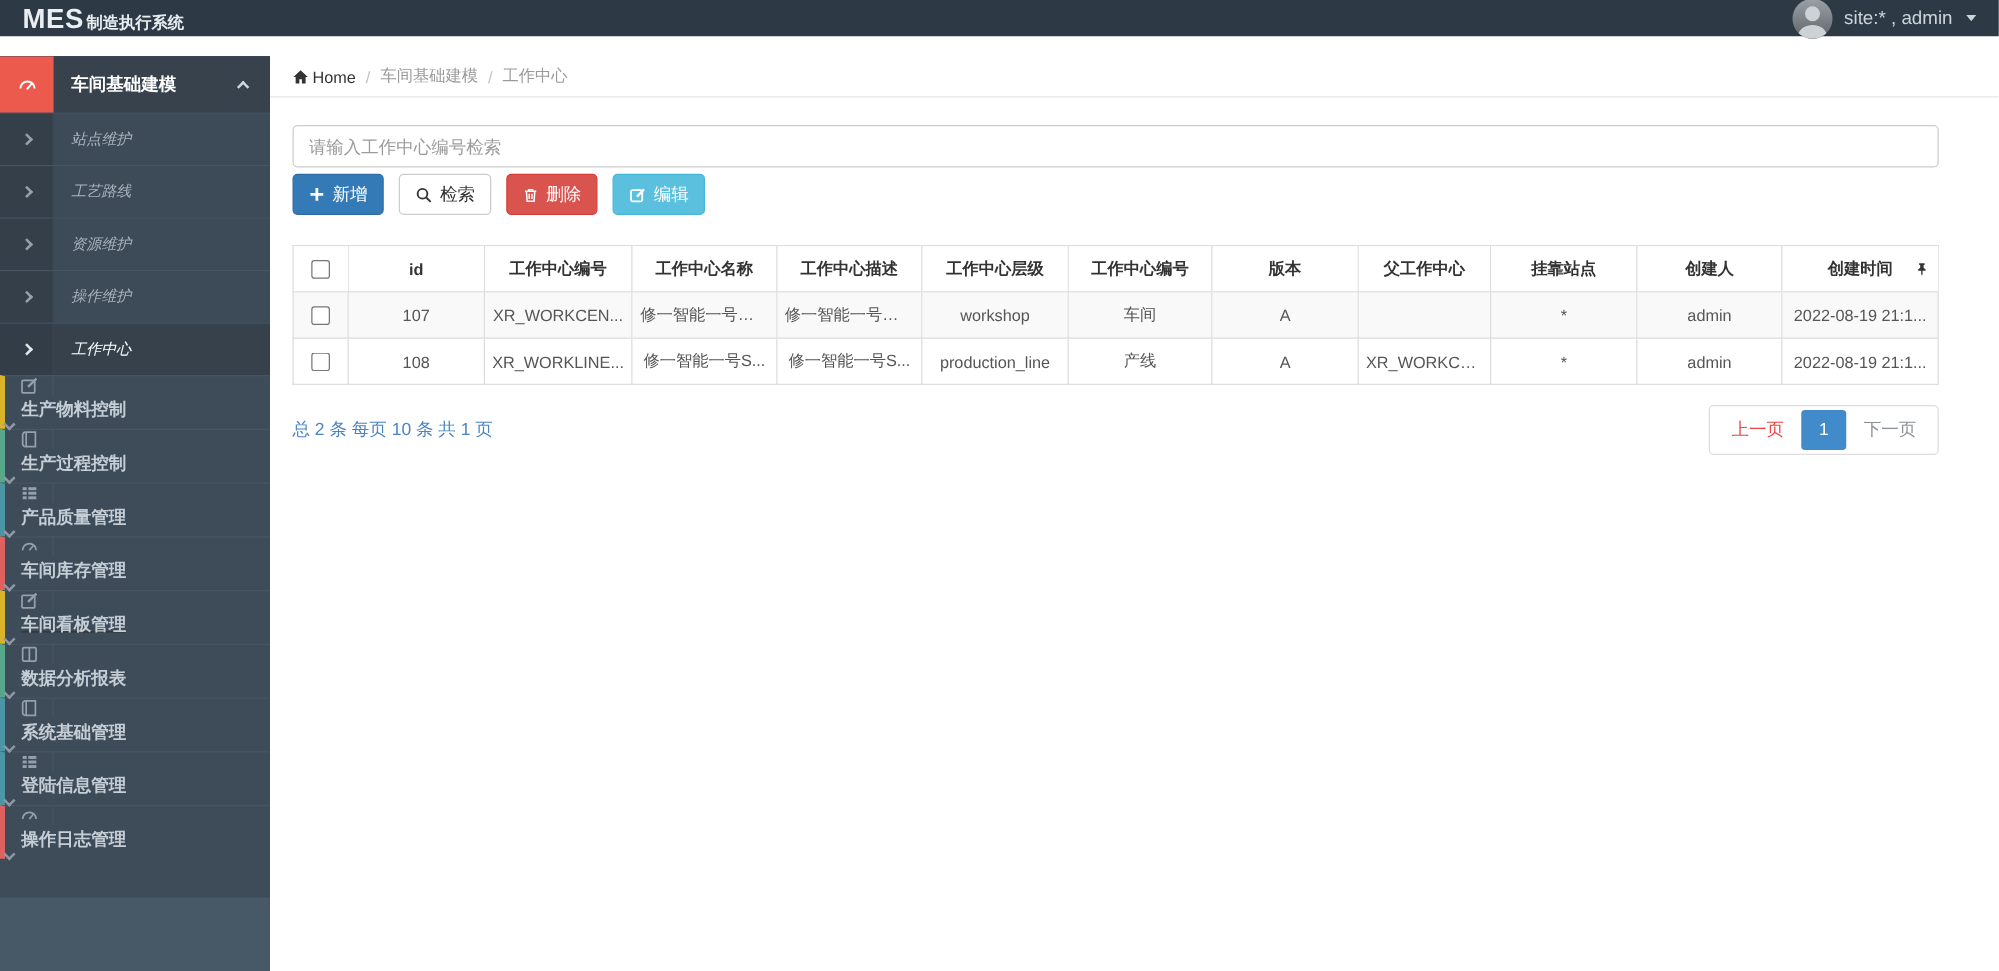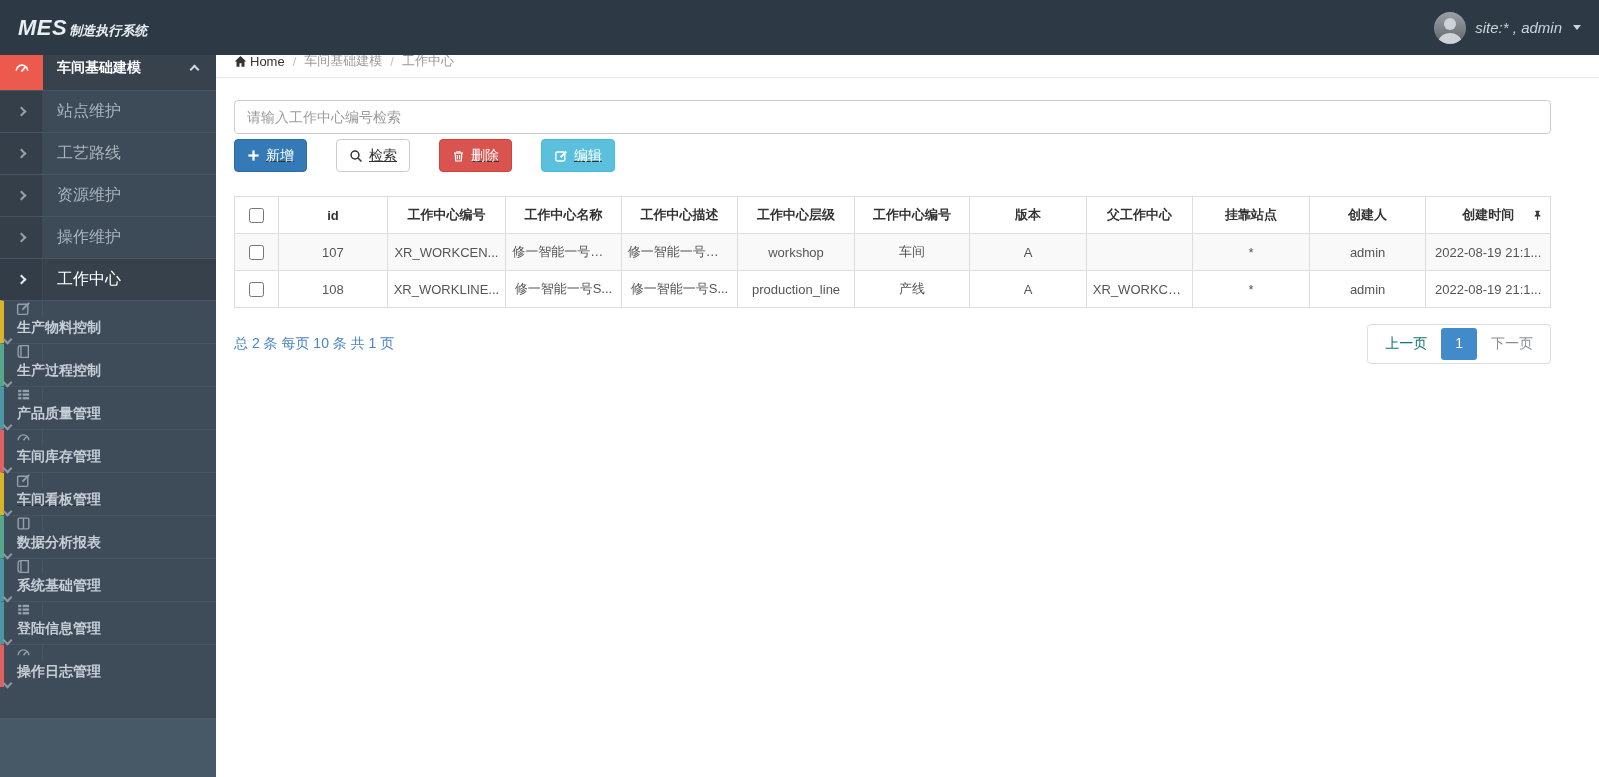--- a/index.html
+++ b/index.html
@@ -4,23 +4,23 @@
 <style>
   * { box-sizing: border-box; }
   html,body { margin:0; padding:0; }
   body {
     width:1599px; height:777px; overflow:hidden;
     font-family:"Liberation Sans","DejaVu Sans",sans-serif;
     background:#fff; color:#333;
   }
   
   .topbar{
-    position:fixed; top:0; left:0; width:1599px; height:55px;
+    position:fixed; top:0; left:0; width:1599px; height:29px;
     background:#2d3a46; display:flex; align-items:center;
-    justify-content:space-between; padding:0 18px; z-index:30;font-style:italic;
+    justify-content:space-between; padding:0 18px; z-index:30;
   }
   .brand{ display:flex; align-items:baseline; color:#e9eef2; cursor:pointer; }
   .brand-main{ font-size:22px; font-weight:bold; letter-spacing:.5px; }
   .brand-sub{ font-size:13px; font-weight:bold; margin-left:2px; }
   .user{ display:flex; align-items:center; gap:9px; color:#ccd4da; font-size:15px; cursor:pointer; }
   .avatar{ width:32px; height:32px; border-radius:50%; overflow:hidden;
     background:linear-gradient(180deg,#9aa0a5,#60656a); display:flex; align-items:flex-end; justify-content:center; }
   .caret{ width:0; height:0; border-left:4px solid transparent; border-right:4px solid transparent;
     border-top:5px solid #ccd4da; margin-left:2px; }
   
@@ -30,21 +30,21 @@
   .icon-cell{ width:43px; flex:0 0 auto; display:flex; align-items:center; justify-content:center;
     color:#94a0ab; border-right:1px solid rgba(255,255,255,.05); }
   .g-row{ height:45px; display:flex; align-items:stretch; cursor:pointer; }
   .g-row .icon-cell{ background:#eb5a4c; color:#fff; border-right:none; }
   .g-label{ flex:1; display:flex; align-items:center; padding-left:14px; background:#37424d;
     color:#fff; font-weight:bold; font-size:14px; }
   .g-chev{ display:flex; align-items:center; padding-right:18px; background:#37424d; color:#cfd6dc; }
   .sub-row{ height:42px; display:flex; align-items:stretch; cursor:pointer; border-top:1px solid rgba(255,255,255,.05); }
   .sub-row .icon-cell{ background:#353f4a; }
   .sub-label{ flex:1; display:flex; align-items:center; padding-left:14px; background:#3d4a57;
-    color:#a9b4be; font-size:16px; }
+    color:#a9b4be; font-size:12px;font-style:italic; }
   .sub-row.active .icon-cell{ background:#333d48; color:#e3e8ec; }
   .sub-row.active .sub-label{ background:#36414c; color:#fff; }
   .item-row{ height:43px; display:flex; align-items:flex-start; cursor:pointer;
     border-top:1px solid rgba(255,255,255,.05); border-left:4px solid transparent;flex-direction:column; }
   .item-row .icon-cell{ width:39px; }
   .item-label{ flex:1; display:flex; align-items:center; padding-left:13px;
     color:#c5cdd5; font-weight:bold; font-size:14px; }
   .item-chev{ display:flex; align-items:center; padding-right:18px; color:#8d98a3; }
   .chev{ display:inline-block; width:7px; height:7px;
     border-right:2px solid currentColor; border-bottom:2px solid currentColor; }
@@ -54,41 +54,41 @@
   
   .crumbbar{ margin-left:216px; height:33px; background:#fff; border-bottom:1px solid #e7e7e7;
     display:flex; align-items:center; padding-left:18px; font-size:13px; color:#9a9a9a; gap:8px; margin-top:45px; }
   .crumb-home{ display:flex; align-items:center; gap:3px; color:#333; cursor:pointer; }
   .crumb-sep{ color:#c2c2c2; }
   
   .content{ margin-left:216px; padding:22px 48px 0 18px; }
   .search-input{ width:100%; height:34px; border:1px solid #ccc; border-radius:4px;
     padding:6px 12px; font-size:14px; color:#555; outline:none; }
   .search-input::placeholder{ color:#9b9b9b; }
-  .toolbar{ margin-top:5px; display:flex; gap:29px;text-decoration:underline; }
+  .toolbar{ margin-top:5px; display:flex; gap:12px; }
   .btn{ display:inline-flex; align-items:center; gap:6px; height:33px; padding:0 12px;
     border-radius:4px; font-size:14px; border:1px solid transparent; cursor:pointer; background:#fff; }
   .btn-primary{ background:#337ab7; border-color:#2e6da4; color:#fff; }
   .btn-default{ border-color:#ccc; color:#333; }
   .btn-danger{ background:#d9534f; border-color:#d43f3a; color:#fff; }
   .btn-info{ background:#5bc0de; border-color:#46b8da; color:#fff; }
   
   table.grid{ margin-top:24px; width:100%; border-collapse:collapse; table-layout:fixed; font-size:13px; color:#555; }
   .grid th,.grid td{ border:1px solid #ddd; padding:9px 6px; text-align:center;
     overflow:hidden; white-space:nowrap; text-overflow:ellipsis; }
   .grid th{ color:#333; font-weight:bold; position:relative; background:#fff; }
   .grid tbody tr:nth-child(odd){ background:#f9f9f9; }
   .grid tbody tr:nth-child(even){ background:#fff; }
   .grid input[type=checkbox]{ width:15px; height:15px; margin:0; vertical-align:middle; cursor:pointer; }
   .pin{ position:absolute; right:7px; top:50%; transform:translateY(-50%); color:#333; cursor:pointer; display:flex; }
   
   .table-footer{ display:flex; justify-content:space-between; align-items:center; margin-top:16px; }
   .pg-info{ color:#4a85c2; font-size:14px; }
   .pagination{ display:inline-flex; border:1px solid #ddd; border-radius:4px; padding:3px; background:#fff; }
-  .page{ padding:7px 14px; font-size:14px; color:#0f766e; cursor:pointer; border-radius:3px; }
+  .page{ padding:7px 14px; font-size:14px; color:#ef4444; cursor:pointer; border-radius:3px; }
   .page.next{ color:#8a9096; }
   .page.active{ background:#428bca; color:#fff; cursor:default; }
   svg{ display:block; }
 </style>
 </head>
 <body>
 
 <header class="topbar">
   <div class="brand">
     <span class="brand-main">MES</span>

